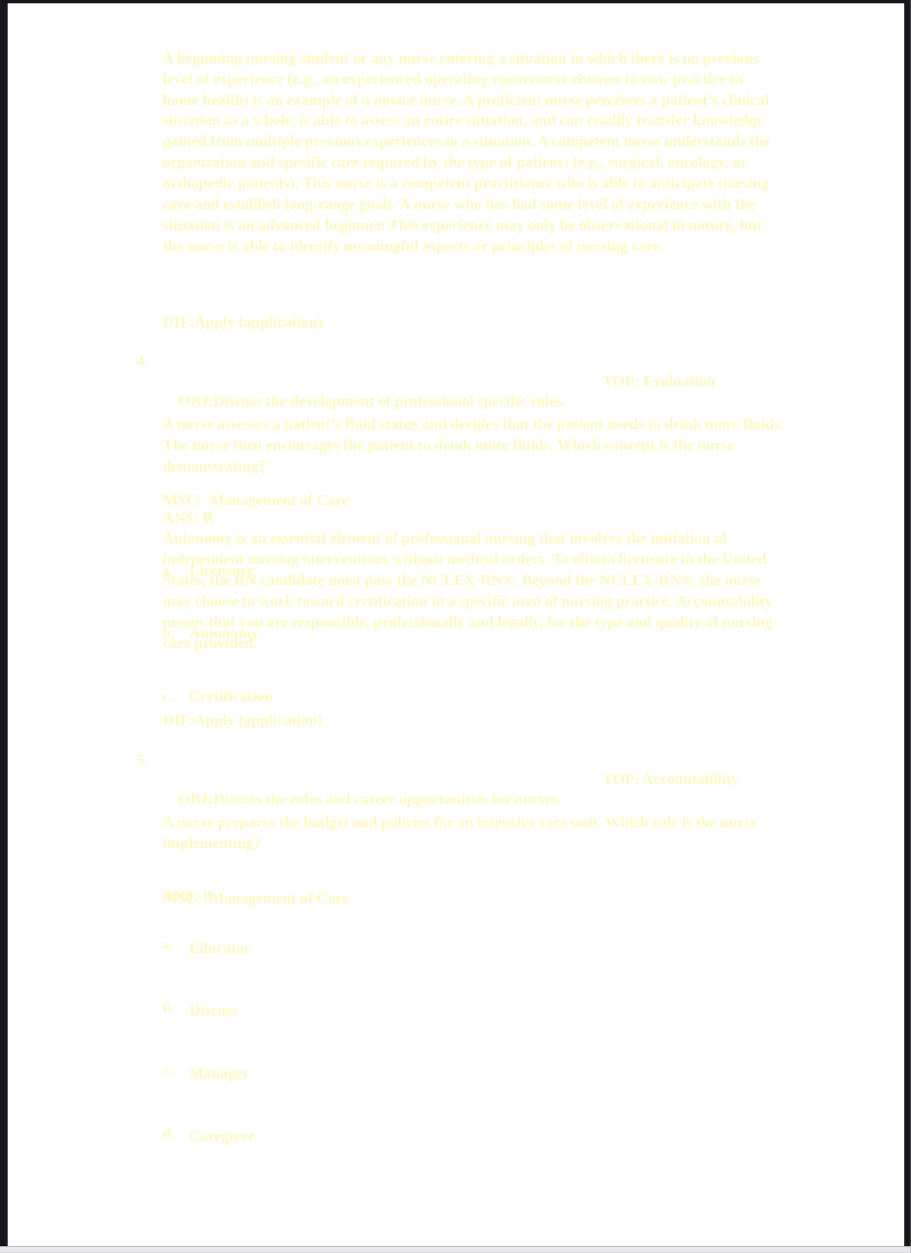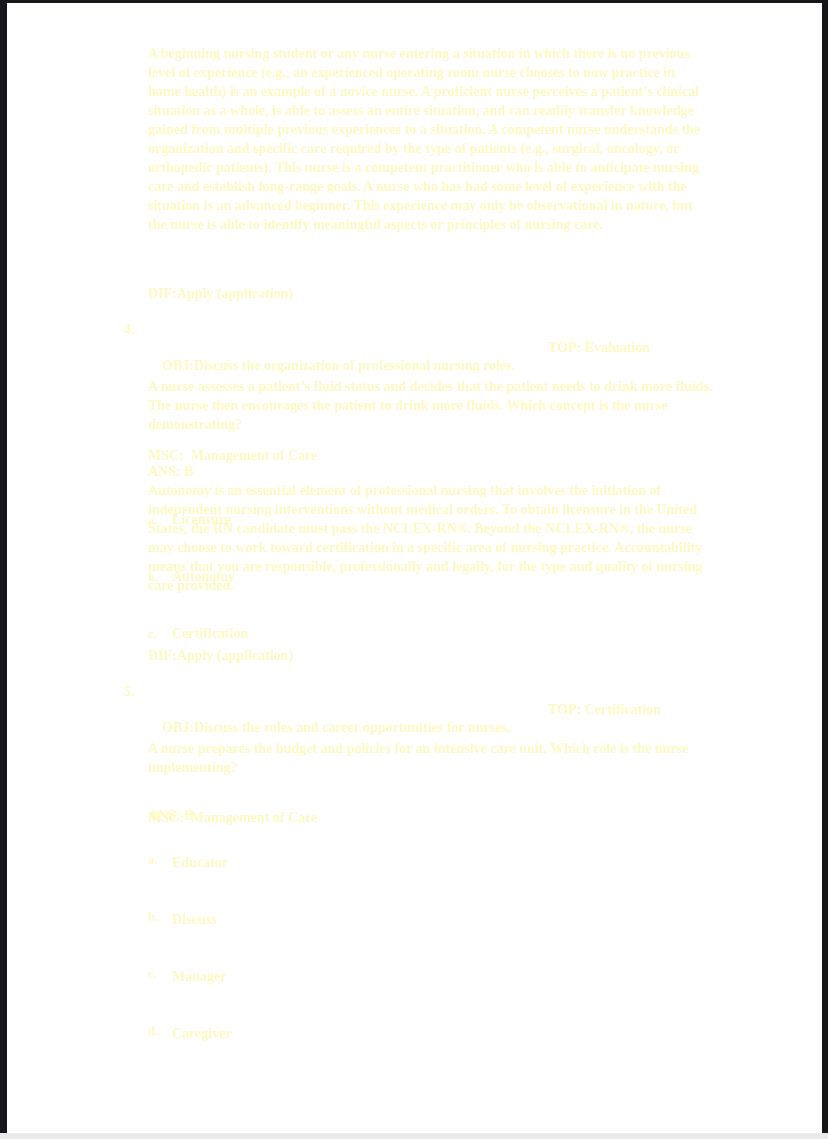--- a/index.html
+++ b/index.html
@@ -45,21 +45,21 @@
 gained from multiple previous experiences to a situation. A competent nurse understands the
 organization and specific care required by the type of patients (e.g., surgical, oncology, or
 orthopedic patients). This nurse is a competent practitioner who is able to anticipate nursing
 care and establish long-range goals. A nurse who has had some level of experience with the
 situation is an advanced beginner. This experience may only be observational in nature, but
 the nurse is able to identify meaningful aspects or principles of nursing care.</div>
 
 <div class="tb meta" style="left:148px;top:249px;">
   <div class="meta-row">DIF:Apply (application)</div>
   <div class="meta-row">
-    <span>OBJ:Discuss the organization of professional nursing roles.</span>
+    <span>OBJ:Discuss the development of professional specific roles.</span>
     <span class="meta-top">TOP: Evaluation</span>
   </div>
   <div class="meta-row">MSC:  Management of Care</div>
 </div>
 
 <div class="tb" style="left:148px;top:320px;">
   <span class="q-number">4.</span>
   <div class="q-text">A nurse assesses a patient’s fluid status and decides that the patient needs to drink more fluids.
 The nurse then encourages the patient to drink more fluids. Which concept is the nurse
 demonstrating?</div>
@@ -76,21 +76,21 @@
 independent nursing interventions without medical orders. To obtain licensure in the United
 States, the RN candidate must pass the NCLEX-RN®. Beyond the NCLEX-RN®, the nurse
 may choose to work toward certification in a specific area of nursing practice. Accountability
 means that you are responsible, professionally and legally, for the type and quality of nursing
 care provided.</div>
 
 <div class="tb meta" style="left:148px;top:611px;">
   <div class="meta-row">DIF:Apply (application)</div>
   <div class="meta-row">
     <span>OBJ:Discuss the roles and career opportunities for nurses.</span>
-    <span class="meta-top">TOP: Certification</span>
+    <span class="meta-top">TOP: Accountability</span>
   </div>
   <div class="meta-row">MSC:  Management of Care</div>
 </div>
 
 <div class="tb q5" style="left:148px;top:682px;">
   <span class="q-number">5.</span>
   <div class="q-text">A nurse prepares the budget and policies for an intensive care unit. Which role is the nurse
 implementing?</div>
   <div>
     <div class="opt-row"><span class="opt-letter">a.</span><span>Educator</span></div>

